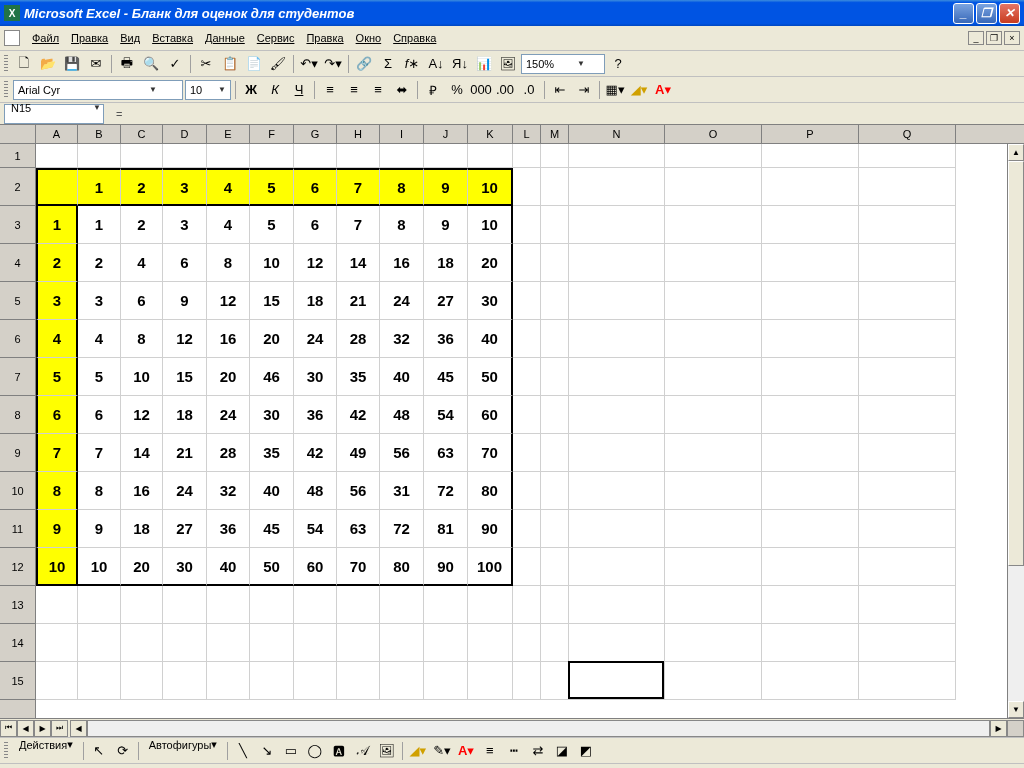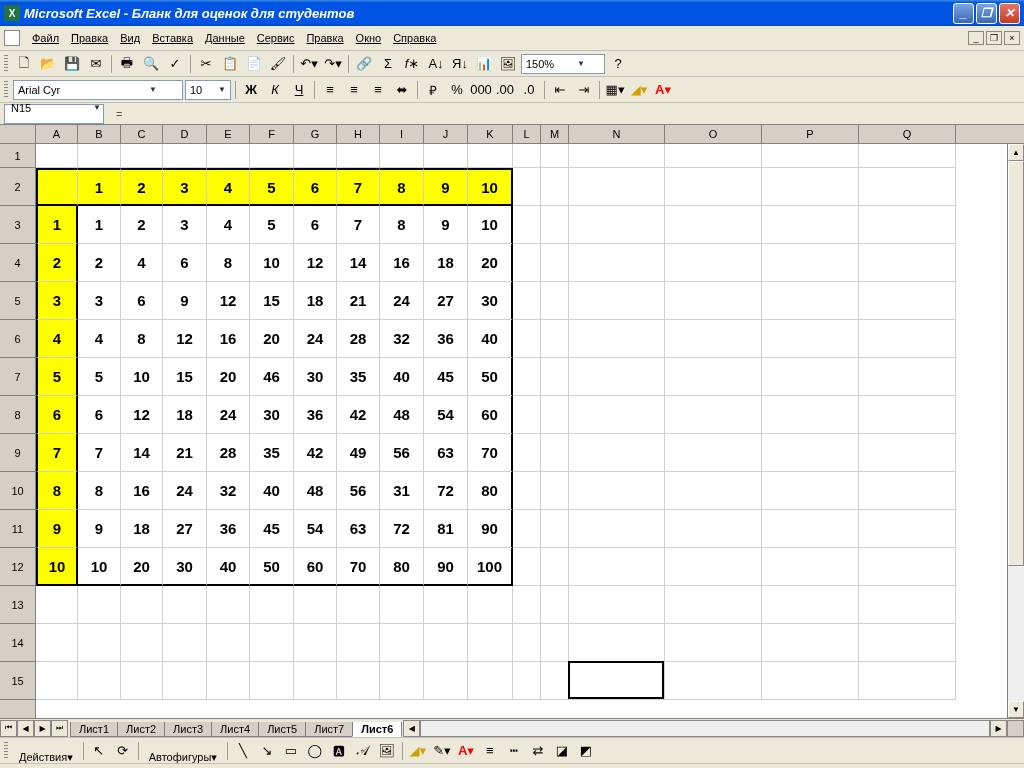--- a/index.html
+++ b/index.html
@@ -74,21 +74,21 @@
 .tabstrip .tabs { display: flex; align-items: flex-end; margin-left: 2px; height: 18px; }
 .tabstrip .tab { padding: 1px 8px; border: 1px solid #808080; border-top: none; background: #d4d0c8; font-size: 11px; margin-right: -1px; position: relative; }
 .tabstrip .tab.active { background: white; font-weight: bold; border-bottom: 1px solid white; }
 .tabstrip .hscroll { flex: 1; display: flex; align-items: center; margin-left: 2px; }
 .tabstrip .hscroll .track { flex: 1; height: 17px; background: #efefef; border: 1px solid #888; }
 .tabstrip .hscroll .sbtn { width: 17px; height: 17px; border: 1px solid #888; background: #ece9d8; display: flex; align-items: center; justify-content: center; font-size: 8px; }
 
 
 .drawbar { height: 26px; background: #ece9d8; display: flex; align-items: center; padding: 0 4px; border-top: 1px solid #c0c0c0; gap: 2px; }
 .drawbar .tb-btn { width: 22px; height: 22px; display: flex; align-items: center; justify-content: center; border: 1px solid transparent; font-size: 13px; }
-.drawbar .label-btn { padding: 16px 6px; height: 22px; display: flex; align-items: flex-start; }
+.drawbar .label-btn { padding: 16px 6px; height: 22px; display: flex; align-items: flex-end; }
 .drawbar .sep { width: 1px; height: 18px; background: #a0a0a0; margin: 0 2px; }
 .drawbar .handle { width: 4px; height: 18px; background: repeating-linear-gradient(to bottom, #888 0, #888 1px, transparent 1px, transparent 3px); margin-right: 3px; }
 
 
 .statusbar { height: 20px; background: #ece9d8; border-top: 1px solid #c0c0c0; display: flex; align-items: center; padding: 0 6px; font-size: 11px; }
 .statusbar .status-text { flex: 1; }
 .statusbar .indicator { width: 40px; text-align: center; border-left: 1px solid #888; padding: 0 4px; }
 
 
 .cw-A { width: 42px; } .cw-B { width: 43px; } .cw-C { width: 42px; } .cw-D { width: 44px; }
@@ -543,29 +543,20 @@
       <div class="sbtn">▼</div>
     </div>
   </div>
 </div>
 
 <div class="tabstrip">
   <div class="nav-btn">⏮</div>
   <div class="nav-btn">◀</div>
   <div class="nav-btn">▶</div>
   <div class="nav-btn">⏭</div>
-  <div class="tabs" id="sheet-tabs">
-      <div class="tab">Лист1</div>
-      <div class="tab">Лист2</div>
-      <div class="tab">Лист3</div>
-      <div class="tab">Лист4</div>
-      <div class="tab">Лист5</div>
-      <div class="tab">Лист7</div>
-      <div class="tab active">Лист6</div>
-    </div>
   <div class="hscroll">
     <div class="sbtn">◀</div>
     <div class="track"></div>
     <div class="sbtn">▶</div>
   </div>
   <div style="width:17px;height:17px;background:#d4d0c8;border:1px solid #888"></div>
 </div>
 
 <div class="drawbar">
   <span class="handle"></span>

